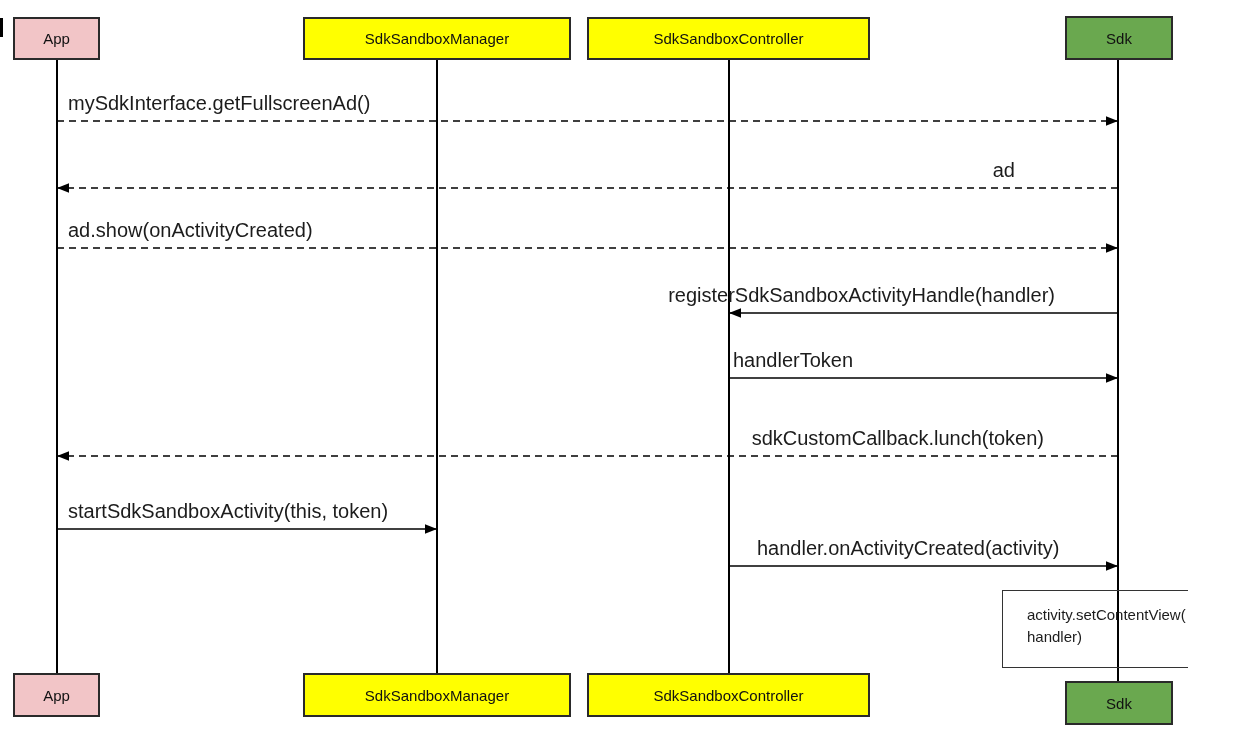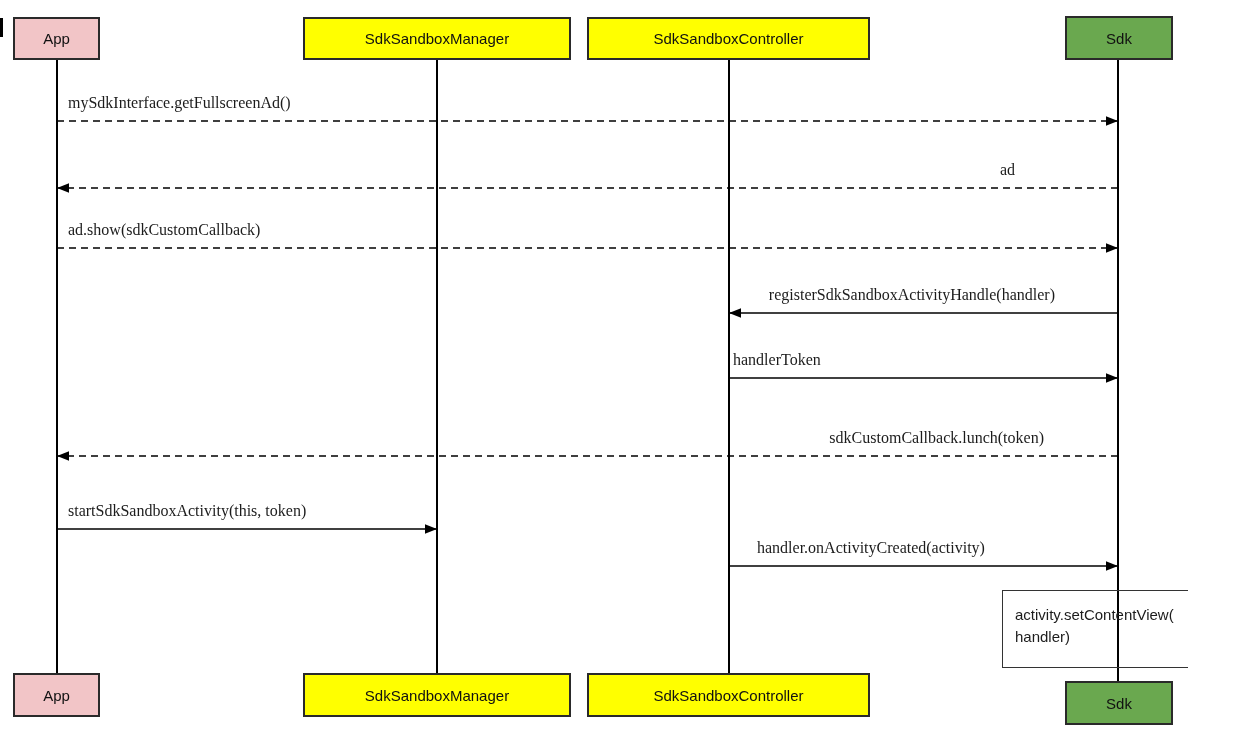--- a/index.html
+++ b/index.html
@@ -15,32 +15,31 @@
   .pbox{
     position:absolute;
     box-sizing:border-box;
     border:2px solid #2a2a2a;
     display:flex;align-items:center;justify-content:center;
     font-size:15px;color:#111111;
     z-index:3;
   }
   .msg-label{
     position:absolute;
-    font-size:16px;line-height:18px;color:#1c1c1c;
+    font-size:20px;line-height:18px;color:#1c1c1c;
     white-space:nowrap;
     z-index:2;
-    font-family:Liberation Serif, serif;
   }
   .note{
     position:absolute;
     box-sizing:border-box;
     border:1.5px solid #333333;
     background:transparent;
     font-size:15px;line-height:22px;color:#1c1c1c;
-    padding:13px 0 0 12px;
+    padding:13px 0 0 24px;
     z-index:4;
   }
   .artifact{position:absolute;z-index:5;}
 </style>
 </head>
 <body>
 
 <div id="stage">
     <svg width="1241" height="736" viewBox="0 0 1241 736">
       <line x1="57" x2="57" y1="60" y2="673" stroke="#000000" stroke-width="2"></line>
@@ -83,21 +82,21 @@
       <span>SdkSandboxController</span>
     </div>
     <div class="pbox" style="left: 1065px; width: 108px; top: 16px; height: 44px; background: rgb(106, 168, 79); border-color: rgb(42, 42, 42);">
       <span>Sdk</span>
     </div>
     <div class="pbox" style="left: 1065px; width: 108px; top: 681px; height: 44px; background: rgb(106, 168, 79); border-color: rgb(42, 42, 42);">
       <span>Sdk</span>
     </div>
     <div class="msg-label" style="top: 94px; left: 68px;">mySdkInterface.getFullscreenAd()</div>
     <div class="msg-label" style="top: 161px; right: 173px; text-align: left;">ad</div>
-    <div class="msg-label" style="top: 221px; left: 68px;">ad.show(sdkCustomCallback)</div>
+    <div class="msg-label" style="top: 221px; left: 68px;">ad.show(onActivityCreated)</div>
     <div class="msg-label" style="top: 286px; right: 133px; text-align: left;">registerSdkSandboxActivityHandle(handler)</div>
     <div class="msg-label" style="top: 351px; left: 733px; text-align: right;">handlerToken</div>
     <div class="msg-label" style="top: 429px; right: 144px; text-align: center;">sdkCustomCallback.lunch(token)</div>
     <div class="msg-label" style="top: 539px; left: 757px;">handler.onActivityCreated(activity)</div>
     <div class="msg-label" style="top: 502px; left: 68px;">startSdkSandboxActivity(this, token)</div>
     <div class="note" style="left: 1002px; top: 590px; width: 230px; height: 78px;">
       <div>activity.setContentView(</div>
       <div>handler)</div>
     </div>
     <div class="artifact" style="left: 0px; top: 18px; width: 3px; height: 19px; background: rgb(0, 0, 0);"></div>

